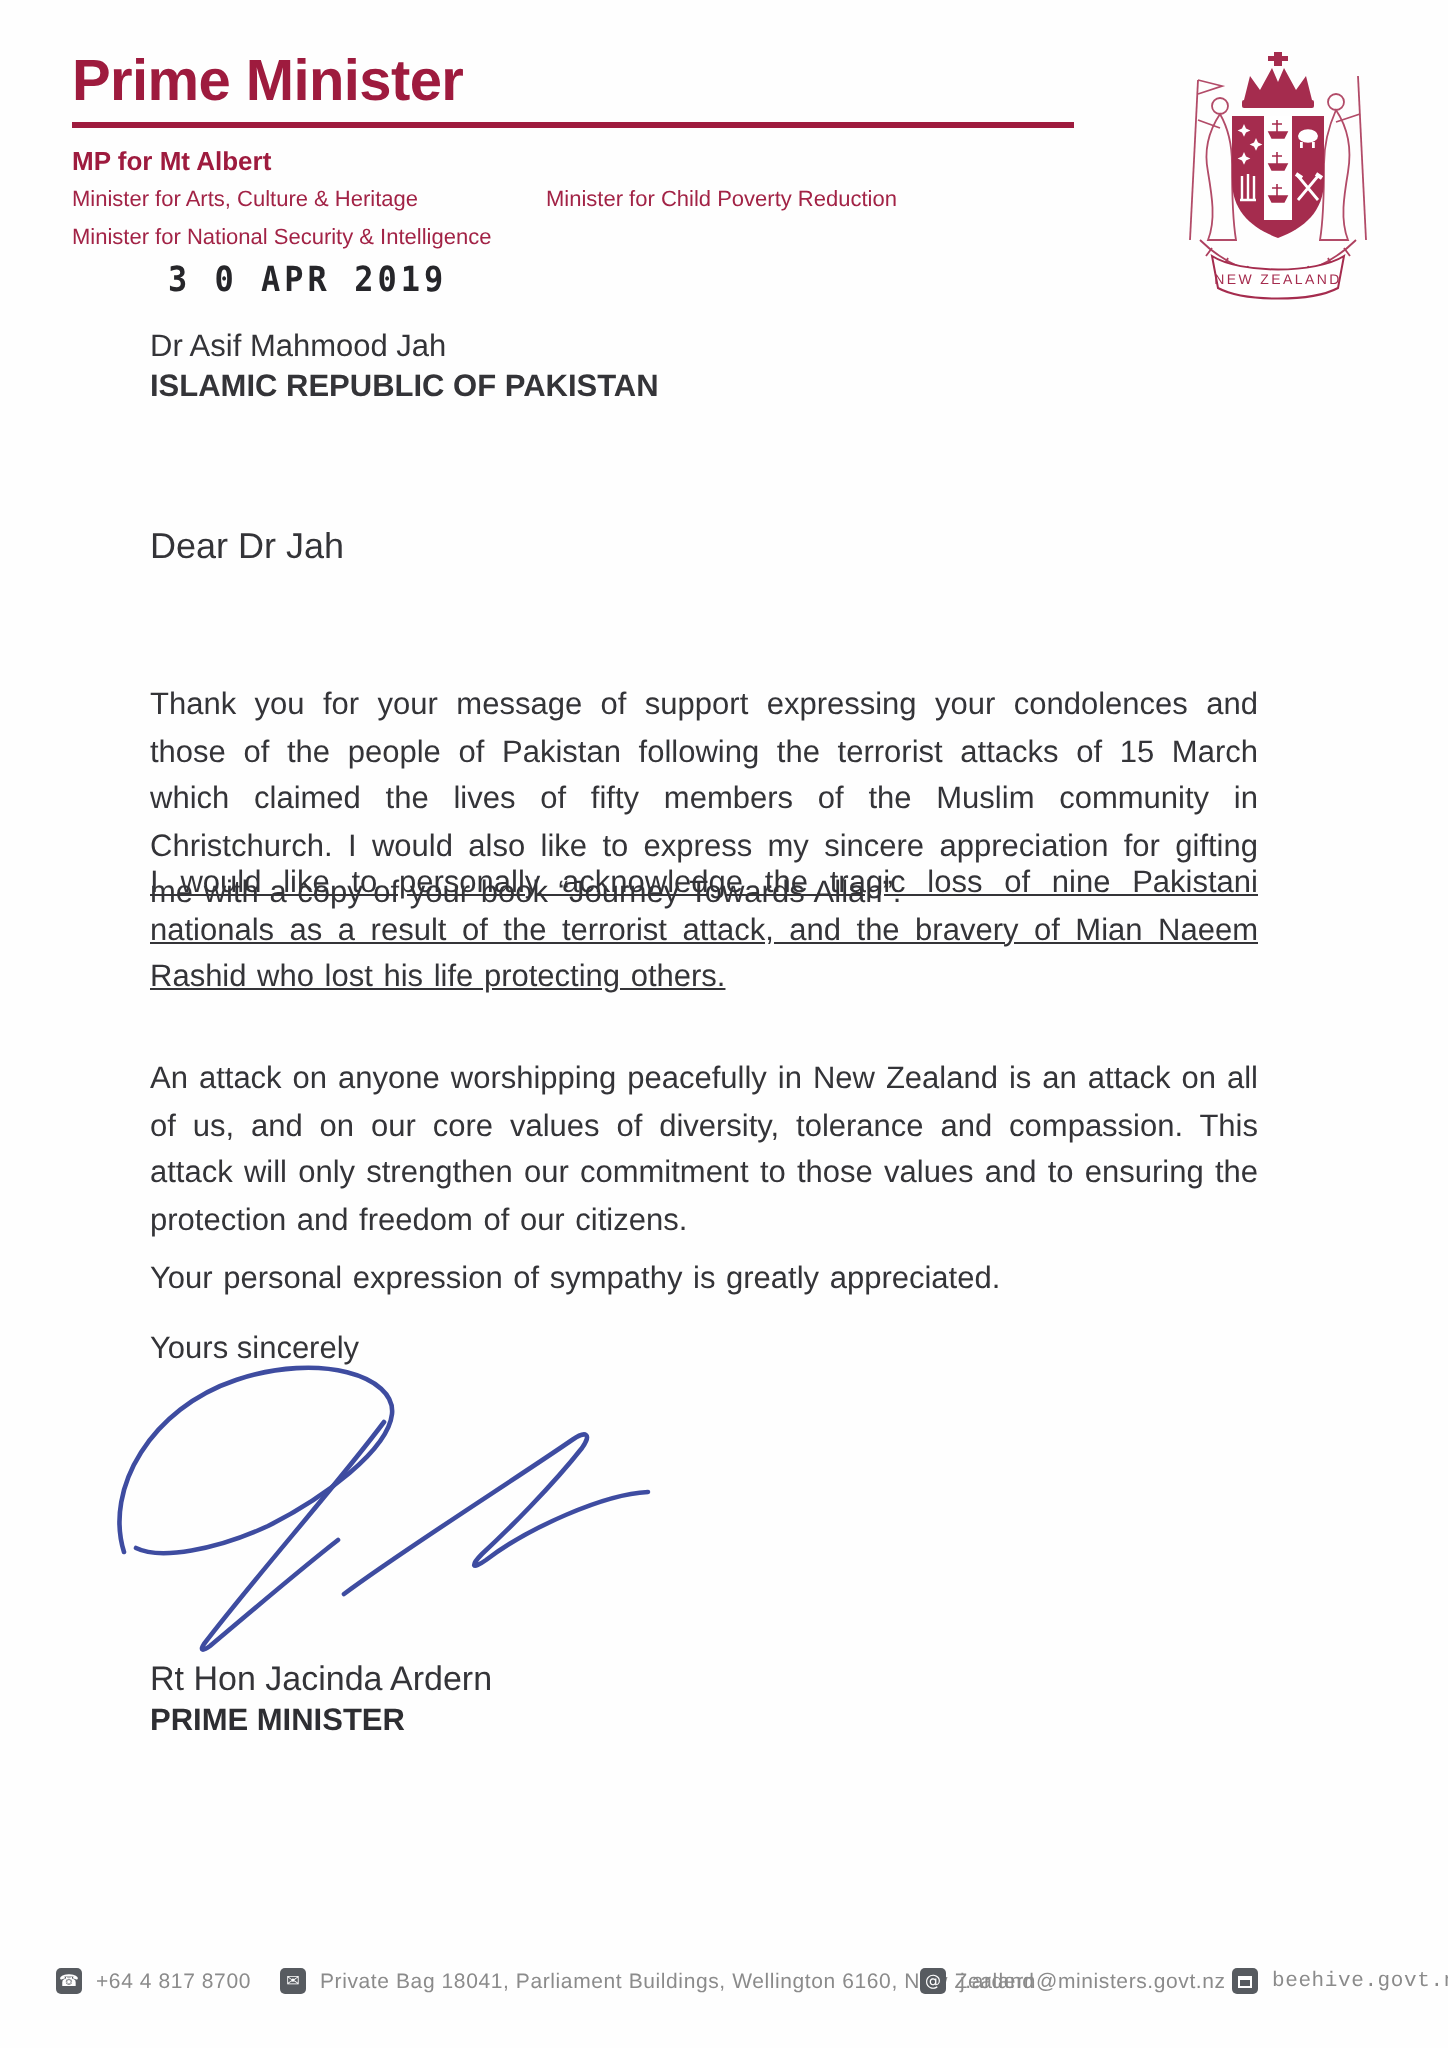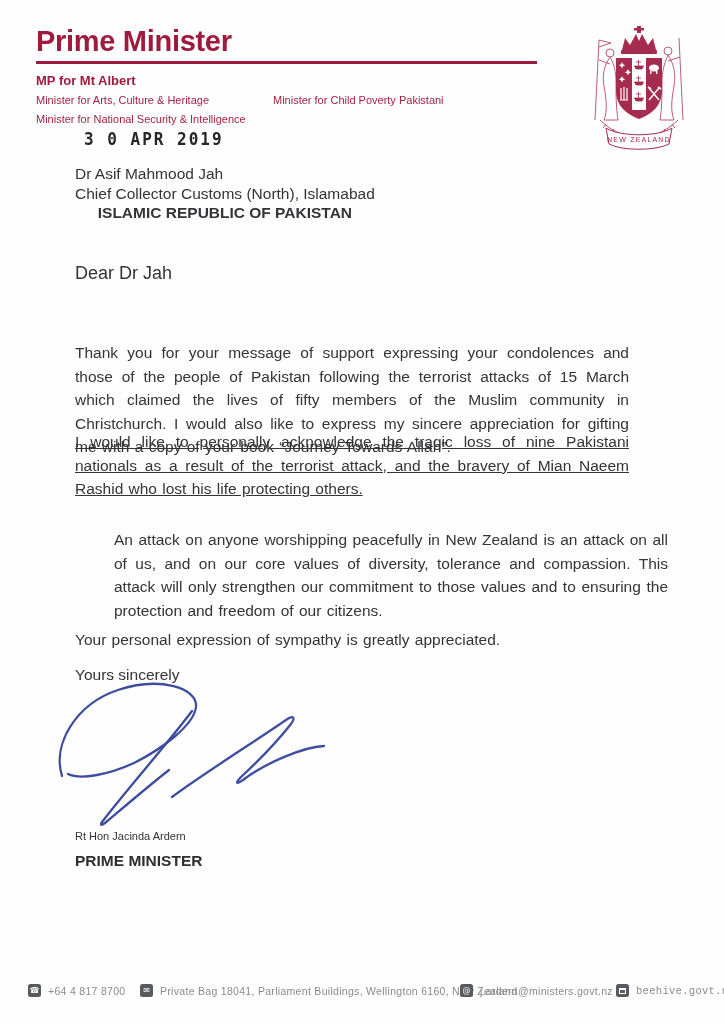--- a/index.html
+++ b/index.html
@@ -28,25 +28,25 @@
   .recipient{position:absolute;left:75px;top:164px;font-size:15.5px;line-height:19.5px;color:#343438;}
   .recipient .country{font-weight:bold;text-align:center;}
   .salutation{position:absolute;left:75px;top:263px;font-size:18px;color:#343438;}
   .para{
     position:absolute;left:75px;width:554px;
     font-size:15.5px;line-height:23.5px;color:#343438;
     text-align:justify;word-spacing:1px;margin:0;
   }
   .p1{top:341px;}
   .p2{top:430px;text-decoration:underline;}
-  .p3{top:528px;margin-left:39px;}
+  .p3{top:528px;}
   .p4{top:628px;text-align:left;}
   .valediction{position:absolute;left:75px;top:666px;font-size:15.5px;color:#343438;}
   .signature{position:absolute;left:48px;top:680px;width:300px;height:158px;}
-  .sig-name{position:absolute;left:75px;top:830px;font-size:11px;color:#343438;}
+  .sig-name{position:absolute;left:75px;top:830px;font-size:17px;color:#343438;}
   .sig-title{position:absolute;left:75px;top:852px;font-size:15.5px;font-weight:bold;color:#2e2e32;}
   
   .footer-item{position:absolute;top:984px;display:flex;align-items:center;gap:7px;}
   .fi-phone{left:28px;}
   .fi-address{left:140px;}
   .fi-email{left:460px;}
   .fi-web{left:616px;font-family:Liberation Mono, monospace;}
   .icon-sq{
     width:13px;height:13px;border-radius:2.5px;background:#575b60;flex:0 0 auto;
     display:flex;align-items:center;justify-content:center;
@@ -58,21 +58,21 @@
 </style>
 </head>
 <body>
 
 <div class="page">
 
   <div class="pm-title">Prime Minister</div>
   <div class="rule"></div>
   <div class="mp-line">MP for Mt Albert</div>
   <div class="portfolio pf-a">Minister for Arts, Culture &amp; Heritage</div>
-  <div class="portfolio pf-b">Minister for Child Poverty Pakistani</div>
+  <div class="portfolio pf-b">Minister for Child Poverty Reduction</div>
   <div class="portfolio pf-c">Minister for National Security &amp; Intelligence</div>
   <div class="date-stamp">3 0 APR 2019</div>
 
   <svg class="crest" viewBox="0 0 146 136" xmlns="http://www.w3.org/2000/svg">
     <g stroke="#a52c4e" fill="none" stroke-width="0.9" opacity="0.85">
 
       <path d="M33 18 L29 98"></path>
       <path d="M33 18 l12 3 -12 4"></path>
       <circle cx="44" cy="31" r="4"></circle>
       <path d="M44 35 C38 44 36 54 38 64 C40 76 42 88 38 98 L52 98 C50 86 50 72 50 60 C50 50 48 42 44 35 Z"></path>
@@ -125,21 +125,20 @@
       <path d="M34 98 C46 110 62 116 73 116 C84 116 100 110 112 98"></path>
       <path d="M40 102 l-3 4 M48 107 l-2 4 M58 111 l-1 4 M106 102 l3 4 M98 107 l2 4 M88 111 l1 4"></path>
     </g>
 
     <path d="M40 106 C54 115 92 115 106 106 L103 122 C90 129 56 129 43 122 Z" fill="#ffffff" stroke="#a52c4e" stroke-width="1"></path>
     <text x="73" y="120" text-anchor="middle" font-size="7" letter-spacing="1.2" fill="#a52c4e">NEW ZEALAND</text>
   </svg>
 
   <div class="recipient">
     <div>Dr Asif Mahmood Jah</div>
-    <div>Chief Collector Customs (North), Islamabad</div>
     <div class="country">ISLAMIC REPUBLIC OF PAKISTAN</div>
   </div>
 
   <div class="salutation">Dear Dr Jah</div>
 
   <p class="para p1">Thank you for your message of support expressing your condolences and those of the people of Pakistan following the terrorist attacks of 15 March which claimed the lives of fifty members of the Muslim community in Christchurch. I would also like to express my sincere appreciation for gifting me with a copy of your book “Journey Towards Allah”.</p>
   <p class="para p2">I would like to personally acknowledge the tragic loss of nine Pakistani nationals as a result of the terrorist attack, and the bravery of Mian Naeem Rashid who lost his life protecting others.</p>
   <p class="para p3">An attack on anyone worshipping peacefully in New Zealand is an attack on all of us, and on our core values of diversity, tolerance and compassion.  This attack will only strengthen our commitment to those values and to ensuring the protection and freedom of our citizens.</p>
   <p class="para p4">Your personal expression of sympathy is greatly appreciated.</p>
 

